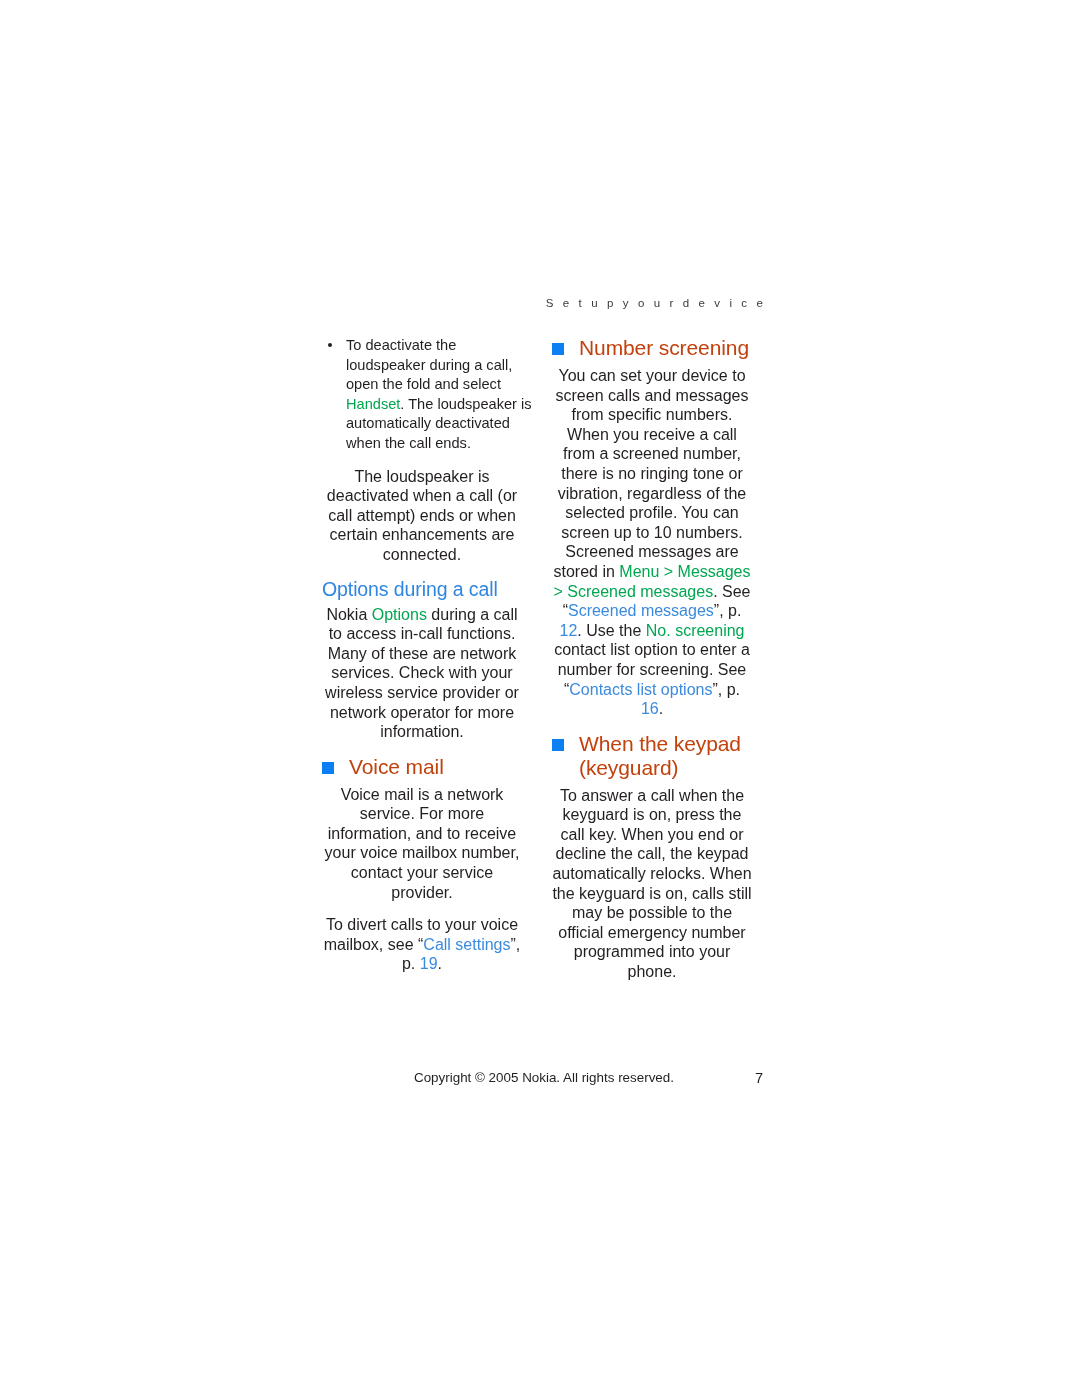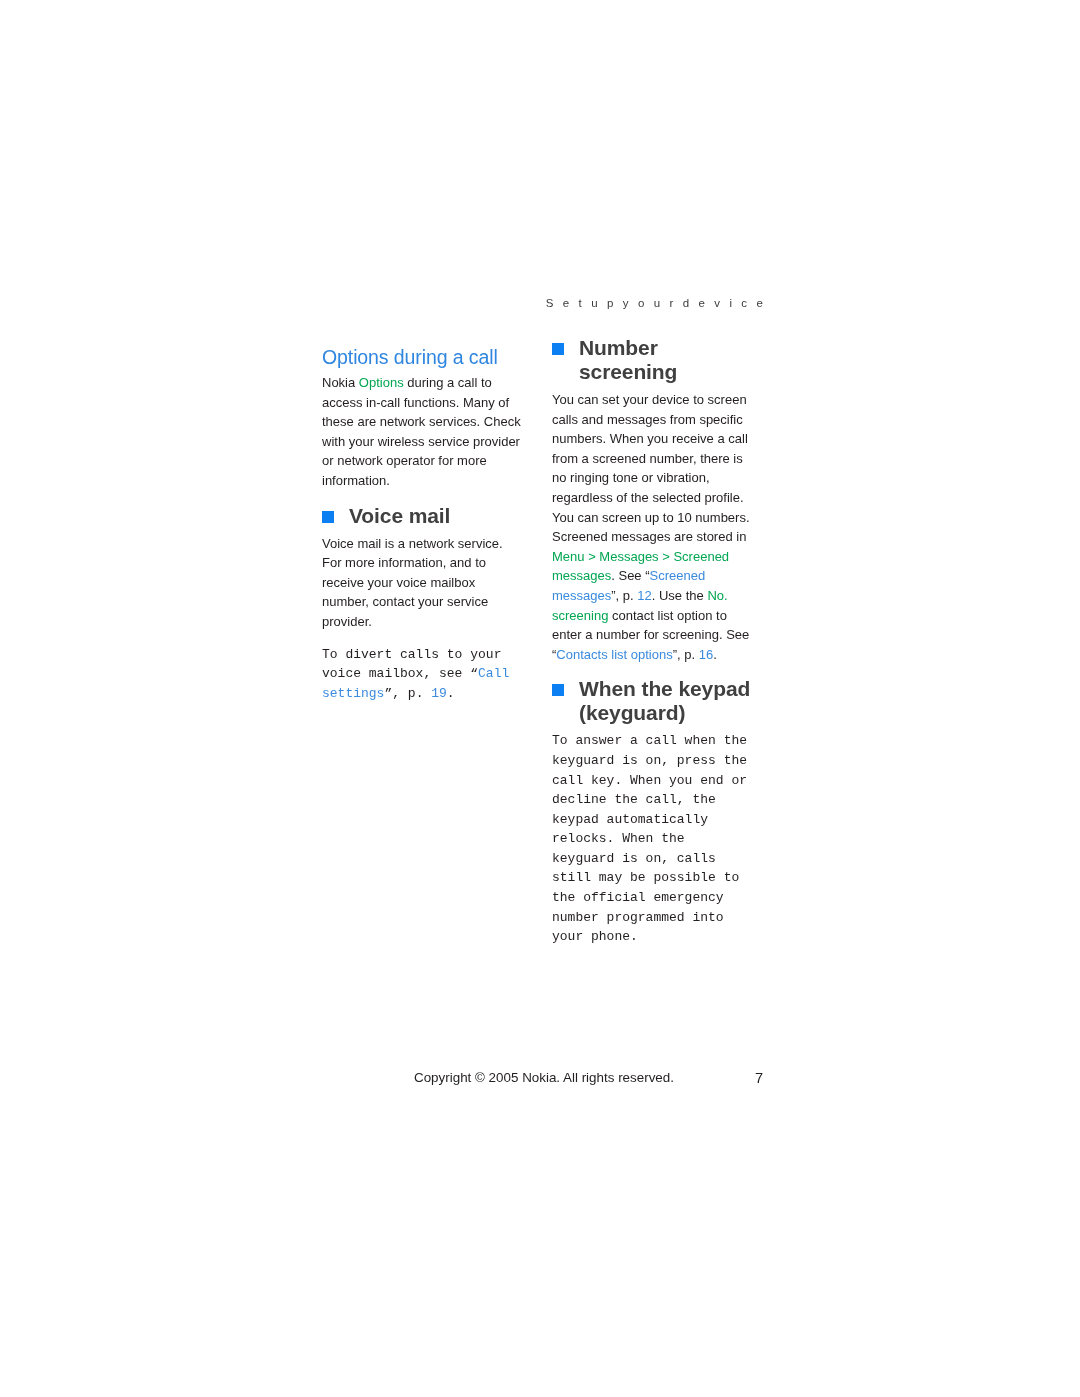--- a/index.html
+++ b/index.html
@@ -46,26 +46,26 @@
     position: absolute;
     top: 0;
     width: 216px;
   }
   .col-left  { left: 0; }
   .col-right { left: 230px; }
 
   
   p.body {
     margin: 0 16px 13px 0;
-    font-size: 13px;
+    font-size: 16px;
     line-height: 19.6px;
     color: #231f20;
-    text-align: left;
+    text-align: center;
   }
-  p.body:last-child { margin-bottom: 0; font-family: Liberation Mono, monospace; }
+  p.body:last-child { margin-bottom: 0; }
 
   ul.bullets {
     margin: 0 0 13px 0;
     padding: 0;
     list-style: none;
   }
   ul.bullets li {
     position: relative;
     padding-left: 24px;
     font-size: 14.6px;
@@ -80,22 +80,22 @@
     height: 4px;
     background: #231f20;
     border-radius: 50%;
   }
 
   
   h2.heading {
     margin: 5px 12px 6px 0;
     font-size: 21px;
     line-height: 24px;
-    font-weight: bold;
-    color: #404040;
+    font-weight: normal;
+    color: #c2410c;
     position: relative;
     padding-left: 27px;
     letter-spacing: -0.1px;
   }
   h2.heading .sq {
     position: absolute;
     left: 0px;
     top: 7px;
     width: 12px;
     height: 12px;
@@ -145,21 +145,27 @@
 <body>
 
 <div class="page">
 
   <div class="running-header">S e t   u p   y o u r   d e v i c e</div>
 
   <div class="columns">
 
     <div class="col col-left">
 
+      <ul class="bullets">
+        <li>
+          <span class="dot"></span><span>To deactivate the loudspeaker during a call, open the fold and select </span><span class="ui">Handset</span><span>. The loudspeaker is automatically deactivated when the call ends.</span>
+        </li>
+      </ul>
 
+      <p class="body">The loudspeaker is deactivated when a call (or call attempt) ends or when certain enhancements are connected.</p>
 
       <h3 class="subheading">Options during a call</h3>
 
       <p class="body"><span>Nokia </span><span class="ui">Options</span><span> during a call to access in-call functions. Many of these are network services. Check with your wireless service provider or network operator for more information.</span></p>
 
       <h2 class="heading"><span class="sq"></span><span>Voice mail</span></h2>
 
       <p class="body">Voice mail is a network service. For more information, and to receive your voice mailbox number, contact your service provider.</p>
 
 

